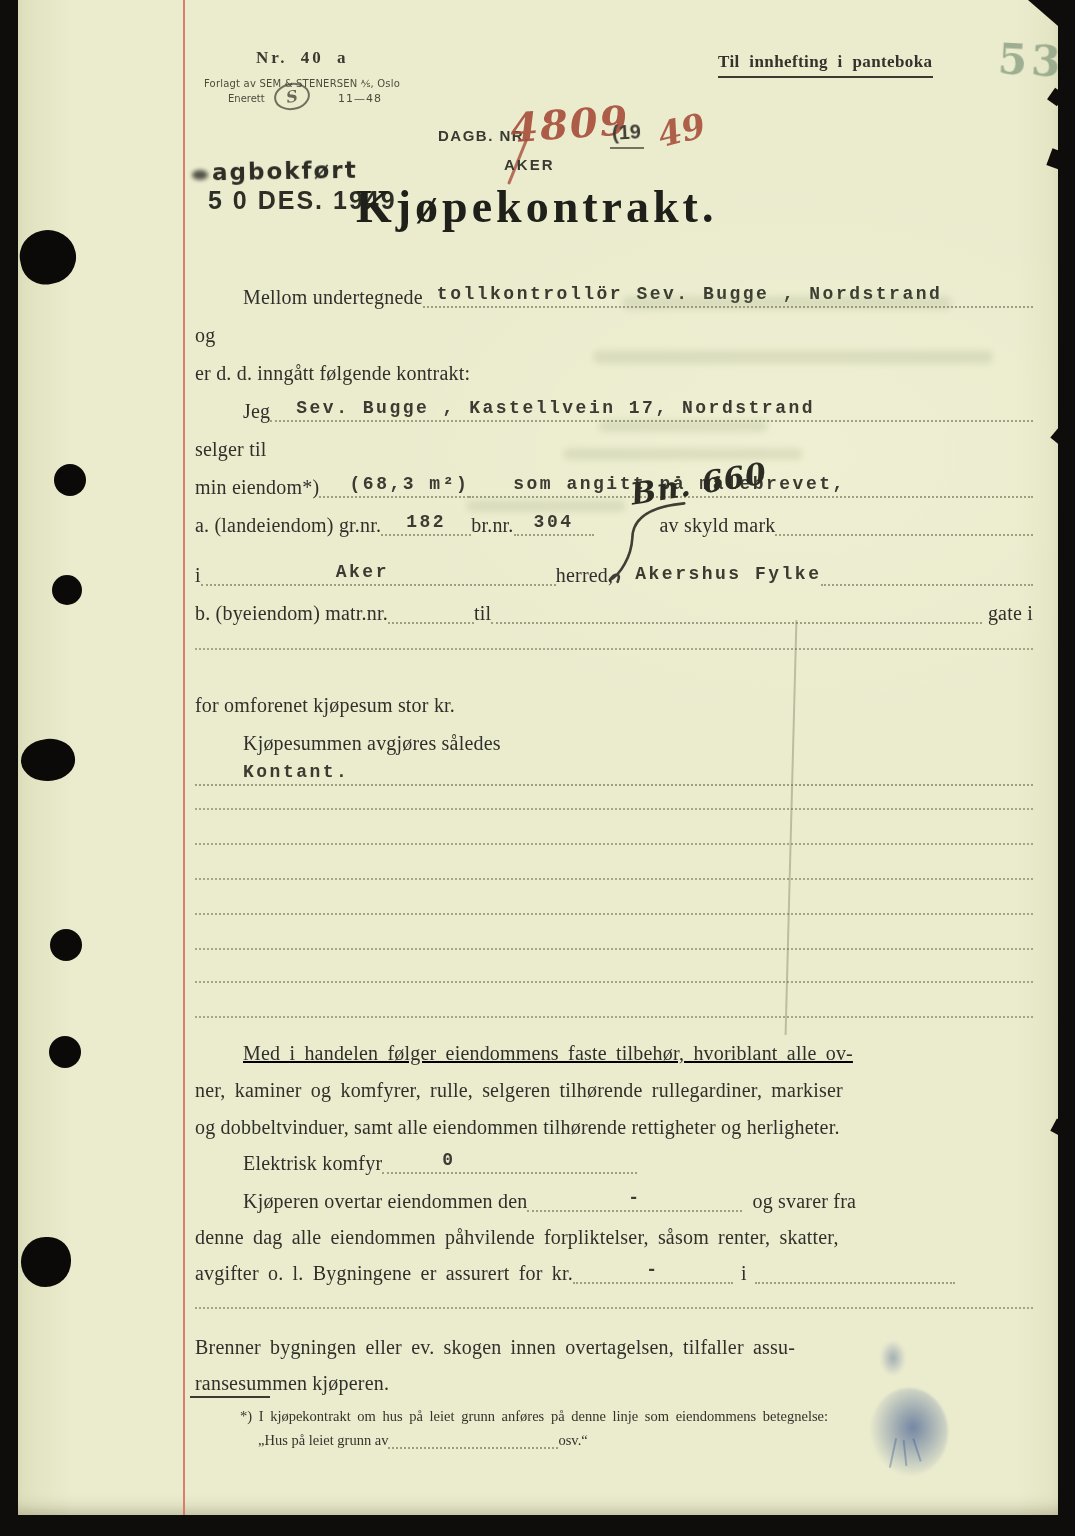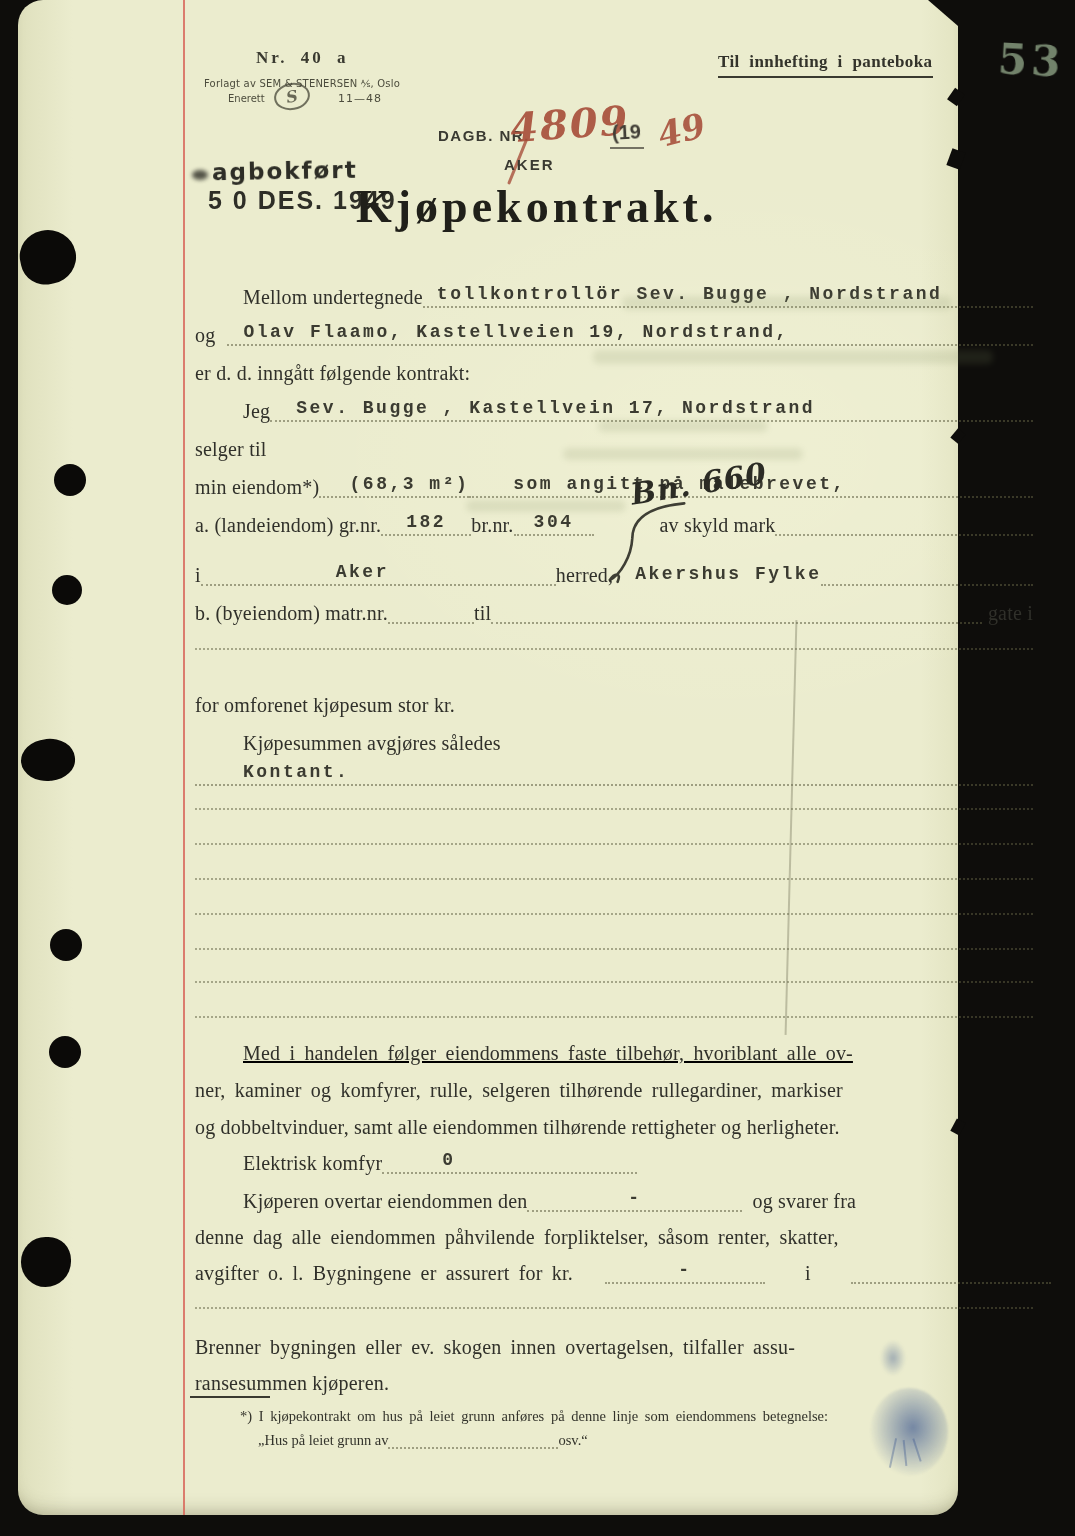--- a/index.html
+++ b/index.html
@@ -1,24 +1,24 @@
 <!DOCTYPE html>
 <html><head>
 <meta charset="utf-8">
 <style>
   html,body{margin:0;padding:0;background:#0e0d0b;width:1075px;height:1536px;overflow:hidden;}
   *{box-sizing:border-box;}
   #scan{position:relative;width:1075px;height:1536px;font-family:"Liberation Serif",serif;}
   
-  #paper{position:absolute;left:18px;top:0;width:940px;height:1515px;
+  #paper{position:absolute;left:18px;top:0;width:1040px;height:1515px;
     background:
       radial-gradient(ellipse 600px 400px at 75% 30%, rgba(255,255,230,.20), rgba(255,255,230,0) 70%),
       linear-gradient(to right, #dfe0bd 0px, #ebecce 55px, #ebecce 96%, #e3e4c2 100%),
       #ebecce;
-    box-shadow: inset 0 -14px 18px -12px rgba(60,55,30,.35); border-radius: 25px;}
+    box-shadow: inset 0 -14px 18px -12px rgba(60,55,30,.35);}
   .corner-tear{position:absolute;right:0;top:0;width:0;height:0;
     border-top:26px solid #0e0d0b;border-left:30px solid transparent;}
   .notch{position:absolute;background:#0e0d0b;}
   
   .margin-line{position:absolute;left:165px;top:0;width:2px;height:1515px;background:#d8685c;opacity:.85;}
   .hole{position:absolute;background:#0b0a08;border-radius:50%;}
   .form-no{position:absolute;left:238px;top:48px;font:700 17px "Liberation Serif",serif;letter-spacing:3px;word-spacing:6px;color:#3a3a30;}
   .publisher{position:absolute;left:186px;top:78px;font:10px "DejaVu Sans",sans-serif;color:#4c4c3d;letter-spacing:.2px;}
   .enerett{position:absolute;left:210px;top:93px;font:10px "DejaVu Sans",sans-serif;color:#4c4c3d;}
   .pubcode{position:absolute;left:320px;top:92px;font:11px "DejaVu Sans",sans-serif;color:#4c4c3d;letter-spacing:1px;text-align:right;}
@@ -106,25 +106,22 @@
     <div class="doc-title">Kjøpekontrakt.</div>
 
     <div class="row" style="top:280px;">
       <span class="sp" style="width:48px;"></span>
       <span class="p">Mellom undertegnede</span>
       <span class="fill">
           <span class="tw" style="padding-left:14px;">tollkontrollör Sev. Bugge , Nordstrand</span>
         </span>
     </div>
 
-    <div class="row" style="top:318px;gap:12px;">
+    <div class="row" style="top:318px;">
       <span class="p">og</span>
-      <span class="fill">
-          <span class="tw" style="padding-left:16px;">Olav Flaamo, Kastellveien 19, Nordstrand,</span>
-        </span>
     </div>
 
     <div class="row" style="top:356px;">
       <span class="p">er d. d. inngått følgende kontrakt:</span>
     </div>
 
     <div class="row" style="top:394px;">
       <span class="sp" style="width:48px;"></span>
       <span class="p">Jeg</span>
       <span class="fill">
@@ -228,21 +225,21 @@
       <span class="dotseg" style="width:215px;">
           <span class="tw">-</span>
         </span>
       <span class="p" style="padding-left:10px;">og svarer fra</span>
     </div>
 
     <div class="row" style="top:1220px;">
       <span class="p wide">denne dag alle eiendommen påhvilende forpliktelser, såsom renter, skatter,</span>
     </div>
 
-    <div class="row" style="top:1256px;gap:32px;">
+    <div class="row" style="top:1256px;">
       <span class="p wide">avgifter o. l. Bygningene er assurert for kr.</span>
       <span class="dotseg" style="width:160px;">
           <span class="tw">-</span>
         </span>
       <span class="p" style="padding:0 8px;">i</span>
       <span class="dotseg" style="width:200px;"></span>
     </div>
 
     <div class="emptyline" style="top:1307px;"></div>
 

